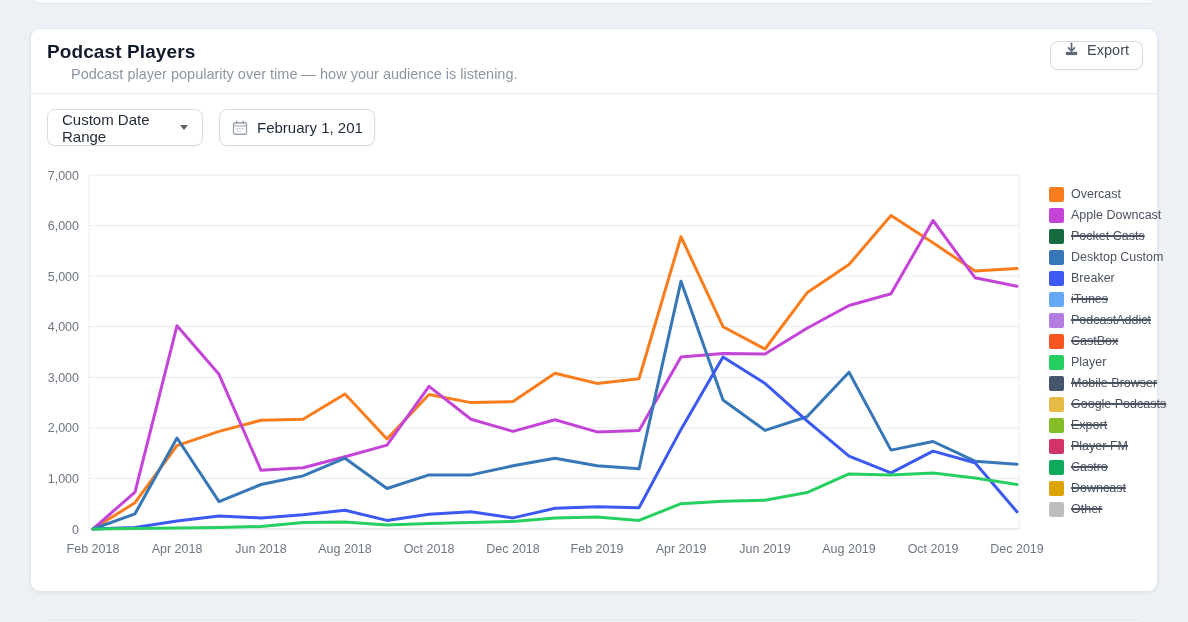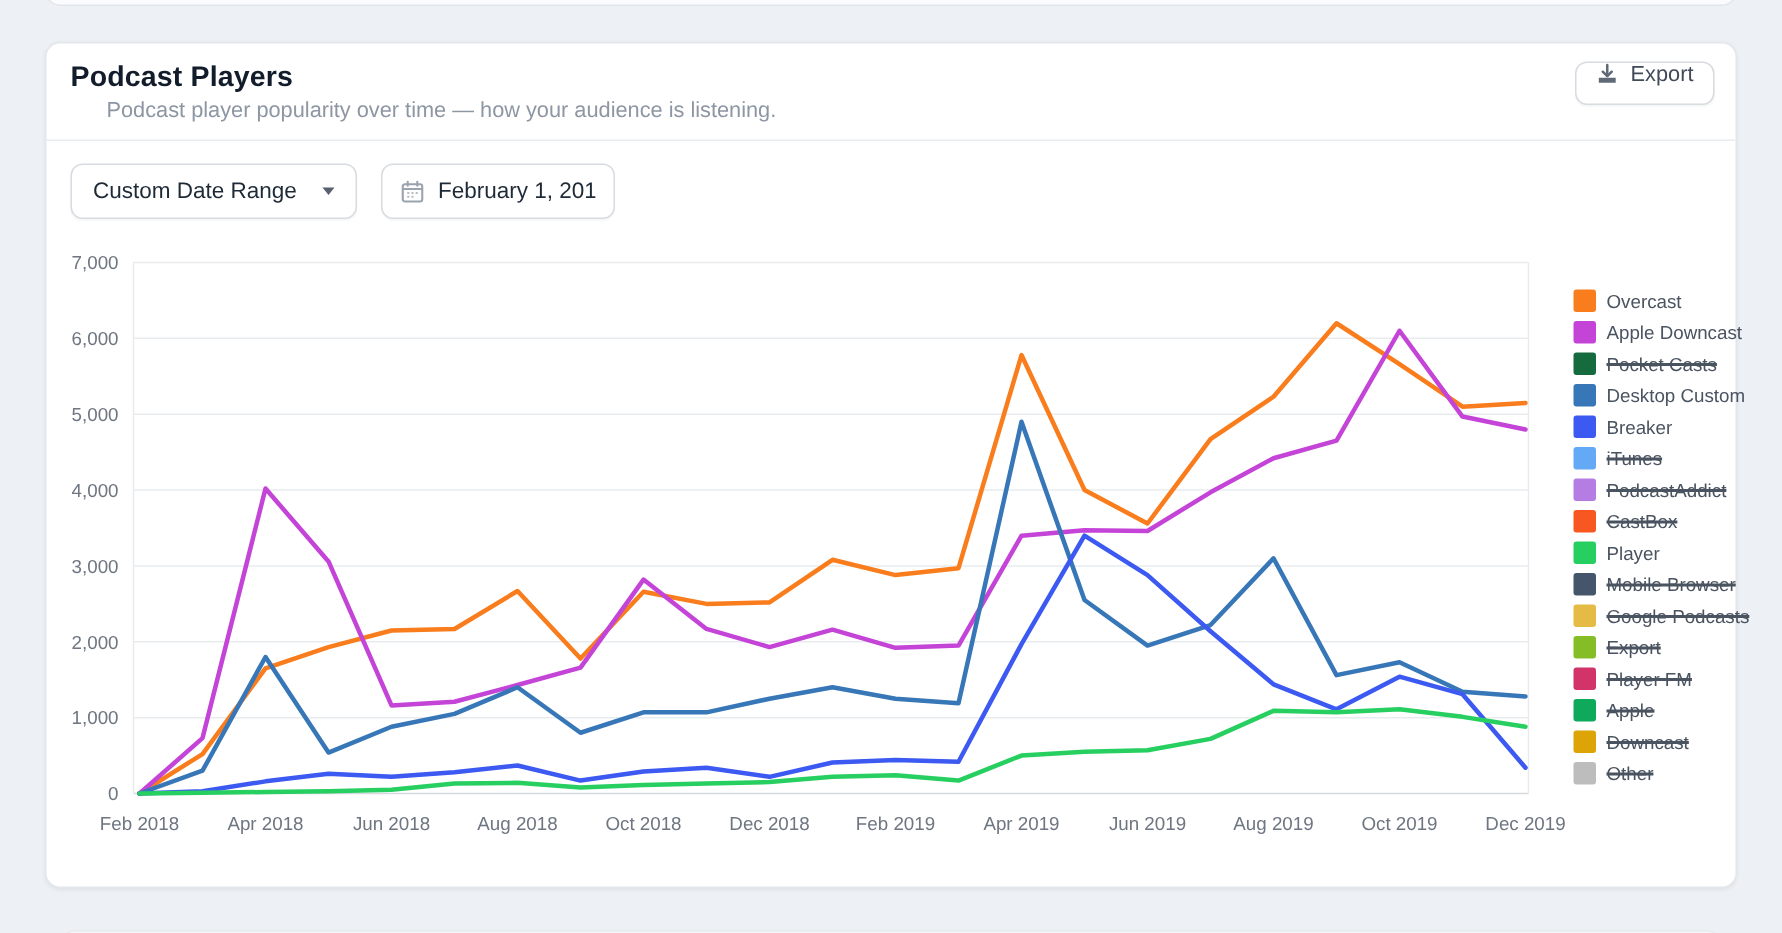--- a/index.html
+++ b/index.html
@@ -38,32 +38,32 @@
     background:#fff; border:1px solid #d8dce1; border-radius:8px;
     font-size:14.5px; color:#414b58; cursor:pointer;
     box-shadow:0 1px 1px rgba(25,39,62,0.04);
   }
   .controls{ position:absolute; left:16px; top:80px; display:flex; gap:16px; }
   .ctrl{
     height:37px; background:#fff; border:1px solid #d8dce1; border-radius:8px;
     display:flex; align-items:center; font-size:15px; color:#1f2a37;
     box-shadow:0 1px 1px rgba(25,39,62,0.04); cursor:pointer; overflow:hidden;
   }
-  .range-select{ width:191px; padding:0 14px; justify-content:space-between; }
+  .range-select{ width:156px; padding:0 14px; justify-content:space-between; }
   .caret{
     width:0; height:0; border-left:4.5px solid transparent; border-right:4.5px solid transparent;
     border-top:5.5px solid #57606c; margin-left:10px; flex:0 0 auto;
   }
   .date-field{ width:156px; padding:0 12px; gap:9px; }
   .date-text{ white-space:nowrap; overflow:hidden; }
   .cal-icon, .dl-icon{ flex:0 0 auto; display:block; }
   .chart-svg{ position:absolute; left:0; top:132px; }
   .legend{ position:absolute; left:1018px; top:158px; width:104px; }
   .legend-item{
-    display:flex; align-items:flex-end; height:21px; cursor:pointer;
+    display:flex; align-items:flex-start; height:21px; cursor:pointer;
   }
   .legend-swatch{
     width:15px; height:15px; border-radius:2px; margin-right:7px; flex:0 0 auto;
   }
   .legend-label{
     font-size:12.5px; color:#4a5360; white-space:nowrap;
   }
   .legend-item.struck .legend-label{ text-decoration:line-through; text-decoration-thickness:1.5px; }
 </style>
 </head>
@@ -188,21 +188,21 @@
       <div class="legend-item struck">
         <span class="legend-swatch" style="background: rgb(133, 189, 38);"></span>
         <span class="legend-label">Export</span>
       </div>
       <div class="legend-item struck">
         <span class="legend-swatch" style="background: rgb(210, 52, 105);"></span>
         <span class="legend-label">Player FM</span>
       </div>
       <div class="legend-item struck">
         <span class="legend-swatch" style="background: rgb(15, 169, 92);"></span>
-        <span class="legend-label">Apple</span>
+        <span class="legend-label">Castro</span>
       </div>
       <div class="legend-item struck">
         <span class="legend-swatch" style="background: rgb(220, 164, 6);"></span>
         <span class="legend-label">Downcast</span>
       </div>
       <div class="legend-item struck">
         <span class="legend-swatch" style="background: rgb(189, 189, 189);"></span>
         <span class="legend-label">Other</span>
       </div>
     </div>

